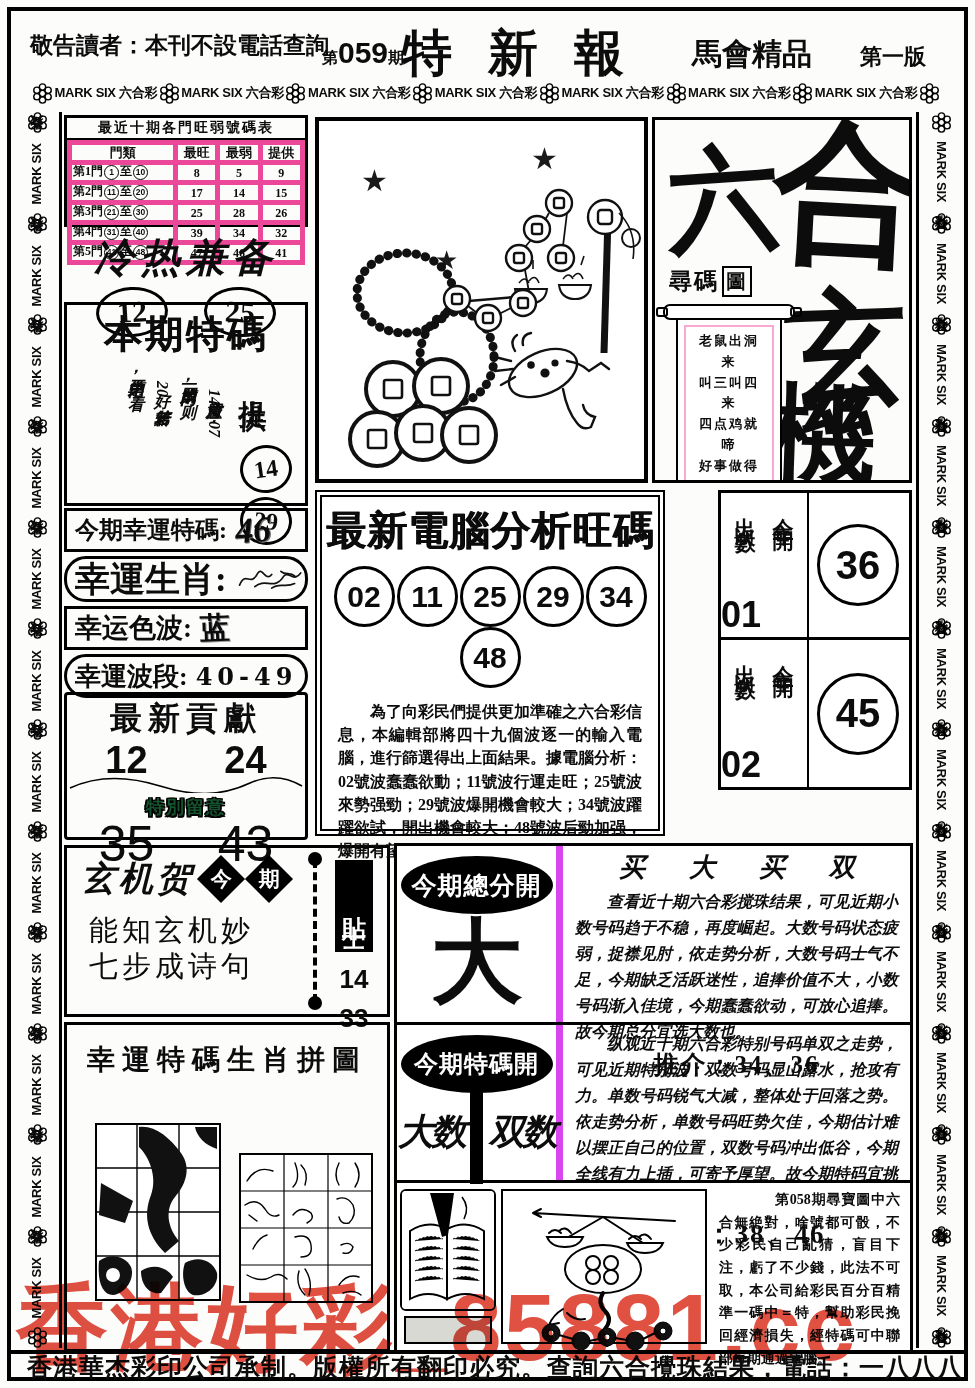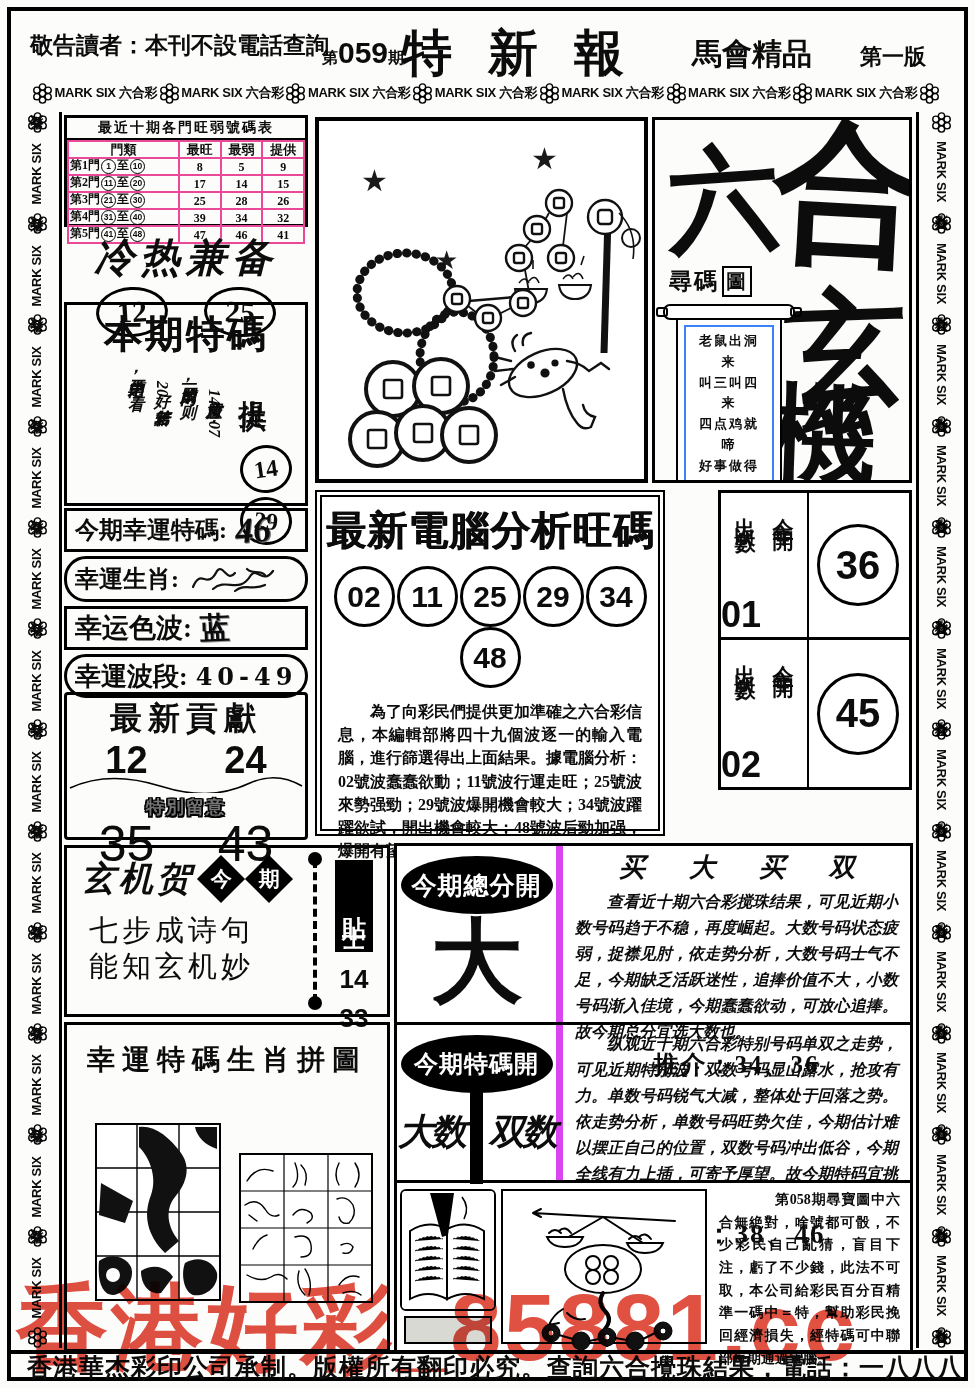--- a/index.html
+++ b/index.html
@@ -26,21 +26,21 @@
   .strip-v{top:112px;width:44px;height:1236px;display:flex;flex-direction:column;align-items:center;justify-content:space-between;}
   .strip-left{left:15px;border-right:3px solid #000;}
   .strip-right{left:916px;border-left:3px solid #000;}
   .strip-v .brand-label{writing-mode:vertical-rl;}
   .strip-left .brand-label{transform:rotate(180deg);}
 
   
   .tablebox{left:64px;top:115px;width:244px;height:112px;border:3px solid #000;box-sizing:border-box;}
   .tablebox .t-title{font-size:14px;font-weight:900;letter-spacing:2px;text-align:center;border-bottom:2px solid #000;padding:1px 0;}
   table.hw{width:100%;border-collapse:collapse;font-weight:bold;}
-  table.hw td,table.hw th{border:2px solid #ec4899;font-size:12px;padding:0 1px;height:15px;line-height:1;}
+  table.hw td,table.hw th{border:5px solid #ec4899;font-size:12px;padding:0 1px;height:15px;line-height:1;}
   table.hw th{font-size:13px;}
   .circ{display:inline-flex;align-items:center;justify-content:center;width:13px;height:13px;border:1px solid #000;border-radius:50%;font-size:8.5px;line-height:1;margin:0 1px;font-family:"Liberation Sans",sans-serif;}
 
   .coldhot{left:64px;top:230px;width:244px;text-align:center;}
   .coldhot .ch-title{font-size:40px;font-weight:900;font-style:italic;letter-spacing:6px;white-space:nowrap;}
   .ovalnum{display:inline-flex;align-items:center;justify-content:center;width:66px;height:44px;border:3px solid #000;border-radius:50%;font-size:30px;font-weight:bold;margin:2px 16px 0;transform:rotate(-3deg);}
 
   .specialbox{left:64px;top:302px;width:244px;height:204px;border:3px solid #000;box-sizing:border-box;}
   .specialbox .sp-title{font-size:38px;font-weight:900;letter-spacing:3px;text-align:center;margin-top:4px;}
   .sp-script{position:absolute;left:8px;top:56px;bottom:4px;right:76px;writing-mode:vertical-rl;font-size:16px;font-style:italic;font-weight:600;font-family:"Liberation Serif",serif;}
@@ -59,21 +59,21 @@
   .luckyrow.round{border-radius:22px;}
   .lk-label{font-size:24px;font-weight:900;white-space:nowrap;}
   .lk-code{font-size:36px;font-weight:900;font-style:italic;transform:rotate(-4deg);text-shadow:1px 1px 0 #777;}
   .lk-blue{font-size:30px;font-weight:bold;transform:rotate(-2deg);text-shadow:1px 1px 0 #999;}
   .lk-range{font-size:24px;font-weight:bold;letter-spacing:5px;font-family:"DejaVu Serif",serif;}
 
   .contrib{left:64px;top:692px;width:244px;height:148px;border:3px solid #000;border-radius:4px;box-sizing:border-box;text-align:center;position:absolute;}
   .contrib .cb-title{font-size:32px;font-weight:900;letter-spacing:6px;margin-top:2px;}
   .cb-nums{display:flex;justify-content:space-around;font-size:38px;font-weight:bold;line-height:1;font-family:"Liberation Sans",sans-serif;}
   .cb-wave{margin:-4px 0 -2px;}
-  .cb-note{font-size:18px;font-weight:900;color:#737373;letter-spacing:2px;
+  .cb-note{font-size:18px;font-weight:900;color:#14532d;letter-spacing:2px;
     text-shadow:-1.5px -1.5px 0 #000,1.5px -1.5px 0 #000,-1.5px 1.5px 0 #000,1.5px 1.5px 0 #000,0 -1.5px 0 #000,0 1.5px 0 #000,-1.5px 0 0 #000,1.5px 0 0 #000;font-family:Liberation Serif, serif;}
   .cb-nums2{display:flex;justify-content:space-around;font-size:50px;font-weight:normal;line-height:1;font-family:"Liberation Sans",sans-serif;}
 
   .mystery{left:64px;top:845px;width:326px;height:172px;border:3px solid #000;box-sizing:border-box;}
   .my-titlerow{display:flex;align-items:center;margin:8px 0 0 14px;gap:4px;}
   .my-script{font-size:34px;font-weight:900;font-style:italic;letter-spacing:4px;}
   .diamond{width:34px;height:34px;background:#000;transform:rotate(45deg);display:inline-flex;align-items:center;justify-content:center;margin:0 5px;}
   .diamond span{transform:rotate(-45deg);color:#fff;font-size:21px;font-weight:bold;}
   .my-poem{margin:10px 0 0 22px;font-size:29px;letter-spacing:4px;line-height:1.25;}
   .my-dash{position:absolute;right:70px;top:12px;bottom:12px;border-left:4px dashed #000;}
@@ -100,21 +100,21 @@
   .hx2{left:118px;top:-2px;font-size:152px;transform:rotate(3deg);}
   .hx3{left:130px;top:168px;font-size:122px;transform:rotate(-2deg);}
   .hx4{left:114px;top:262px;font-size:108px;transform:rotate(2deg);}
   .hex-label{position:absolute;left:14px;top:146px;font-weight:900;font-size:23px;letter-spacing:2px;display:flex;align-items:center;gap:3px;}
   .hex-label .boxed{border:2px solid #000;padding:0 2px;font-size:20px;}
   .scroll{position:absolute;left:8px;top:184px;width:132px;}
   .roller{height:12px;border:2px solid #000;border-radius:7px;position:relative;background:#fff;}
   .roller::before,.roller::after{content:"";position:absolute;top:1px;width:8px;height:6px;border:2px solid #000;border-radius:3px;}
   .roller::before{left:-9px;} .roller::after{right:-9px;}
   .scroll-body{margin:0 13px;border-left:2px solid #000;border-right:2px solid #000;padding:5px 6px;background:#fff;}
-  .scroll-inner{border:2px solid #3b82f6;padding:4px 6px;text-align:center;font-size:13px;font-weight:bold;letter-spacing:2px;line-height:1.6;}
+  .scroll-inner{border:2px solid #f9a8d4;padding:4px 6px;text-align:center;font-size:13px;font-weight:bold;letter-spacing:2px;line-height:1.6;}
 
   
   .countbox{left:718px;width:194px;border:3px solid #000;box-sizing:border-box;background:#fff;}
   .cb1{top:490px;height:150px;} .cb2{top:637px;height:153px;}
   .c-left{position:absolute;left:0;top:0;width:86px;height:100%;border-right:2px solid #000;}
   .c-vlabels{display:flex;justify-content:center;gap:10px;padding-top:8px;}
   .c-vlabels span{writing-mode:vertical-rl;font-size:21px;font-weight:bold;letter-spacing:7px;}
   .c-num{position:absolute;bottom:4px;left:0;width:100%;text-align:left;font-size:36px;font-weight:bold;font-family:"Liberation Sans",sans-serif;line-height:1;}
   .c-right{position:absolute;left:86px;top:0;right:0;height:100%;display:flex;align-items:center;justify-content:center;}
   .bigball{width:76px;height:76px;border:3px solid #000;border-radius:50%;display:flex;align-items:center;justify-content:center;font-size:40px;font-weight:bold;font-family:"Liberation Sans",sans-serif;}
@@ -639,21 +639,21 @@
       <div><span class="spnum r1">14</span></div>
       <div><span class="spnum r2">29</span></div>
     </div>
   </div>
 
   <div class="abs luckyrow" style="top:508px;">
     <span class="lk-label">今期幸運特碼:</span>
     <span class="lk-code">46</span>
   </div>
   <div class="abs luckyrow round" style="top:556px;height:46px;">
-    <span class="lk-label" style="font-size:24px;">幸運生肖:</span>
+    <span class="lk-label" style="font-size:35px;">幸運生肖:</span>
     <svg width="92" height="36" viewBox="0 0 92 36">
       <g fill="none" stroke="#111" stroke-width="2.2" stroke-linecap="round">
         <path d="M6,26 C14,6 20,30 30,10 C36,2 40,22 48,12"></path>
         <path d="M26,28 C40,16 52,34 64,14 C70,6 76,24 86,10"></path>
         <path d="M48,30 C58,22 66,30 78,24 M60,8 C66,14 72,8 78,14"></path>
       </g>
     </svg>
   </div>
   <div class="abs luckyrow" style="top:606px;">
     <span class="lk-label" style="font-size:27px;">幸运色波:</span>
@@ -686,22 +686,22 @@
     <div class="my-titlerow">
       <span class="my-script">玄机贺</span>
       <span class="diamond">
           <span>今</span>
         </span>
       <span class="diamond">
           <span>期</span>
         </span>
     </div>
     <div class="my-poem">
+      <div>能知玄机妙</div>
       <div>七步成诗句</div>
-      <div>能知玄机妙</div>
     </div>
     <div class="my-dash"></div>
     <div class="tipbox">貼士</div>
     <div class="tipnums">
       <div>14</div>
       <div>33</div>
     </div>
   </div>
 
   <div class="abs puzzle">

